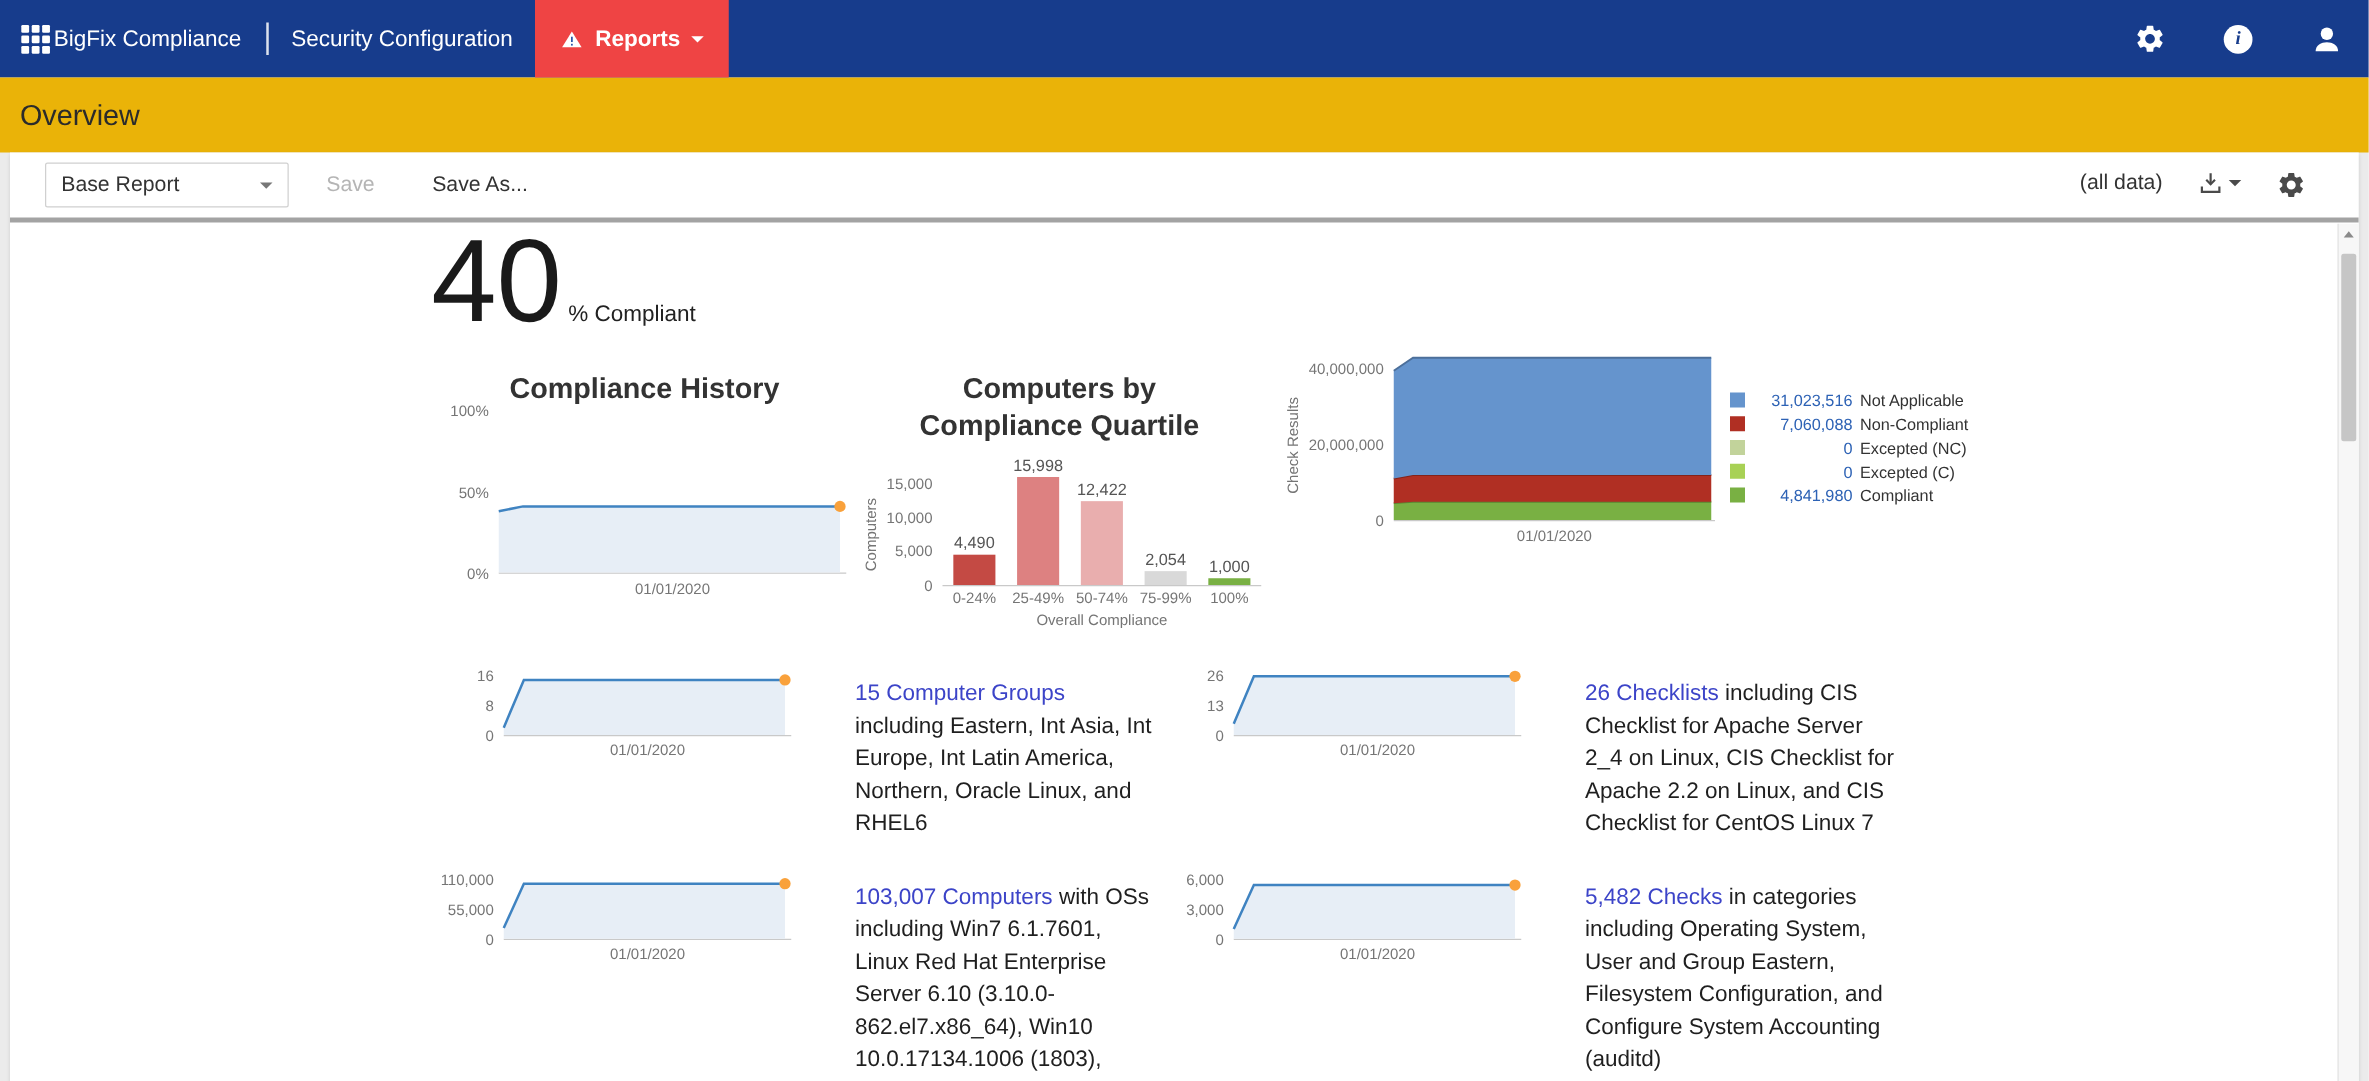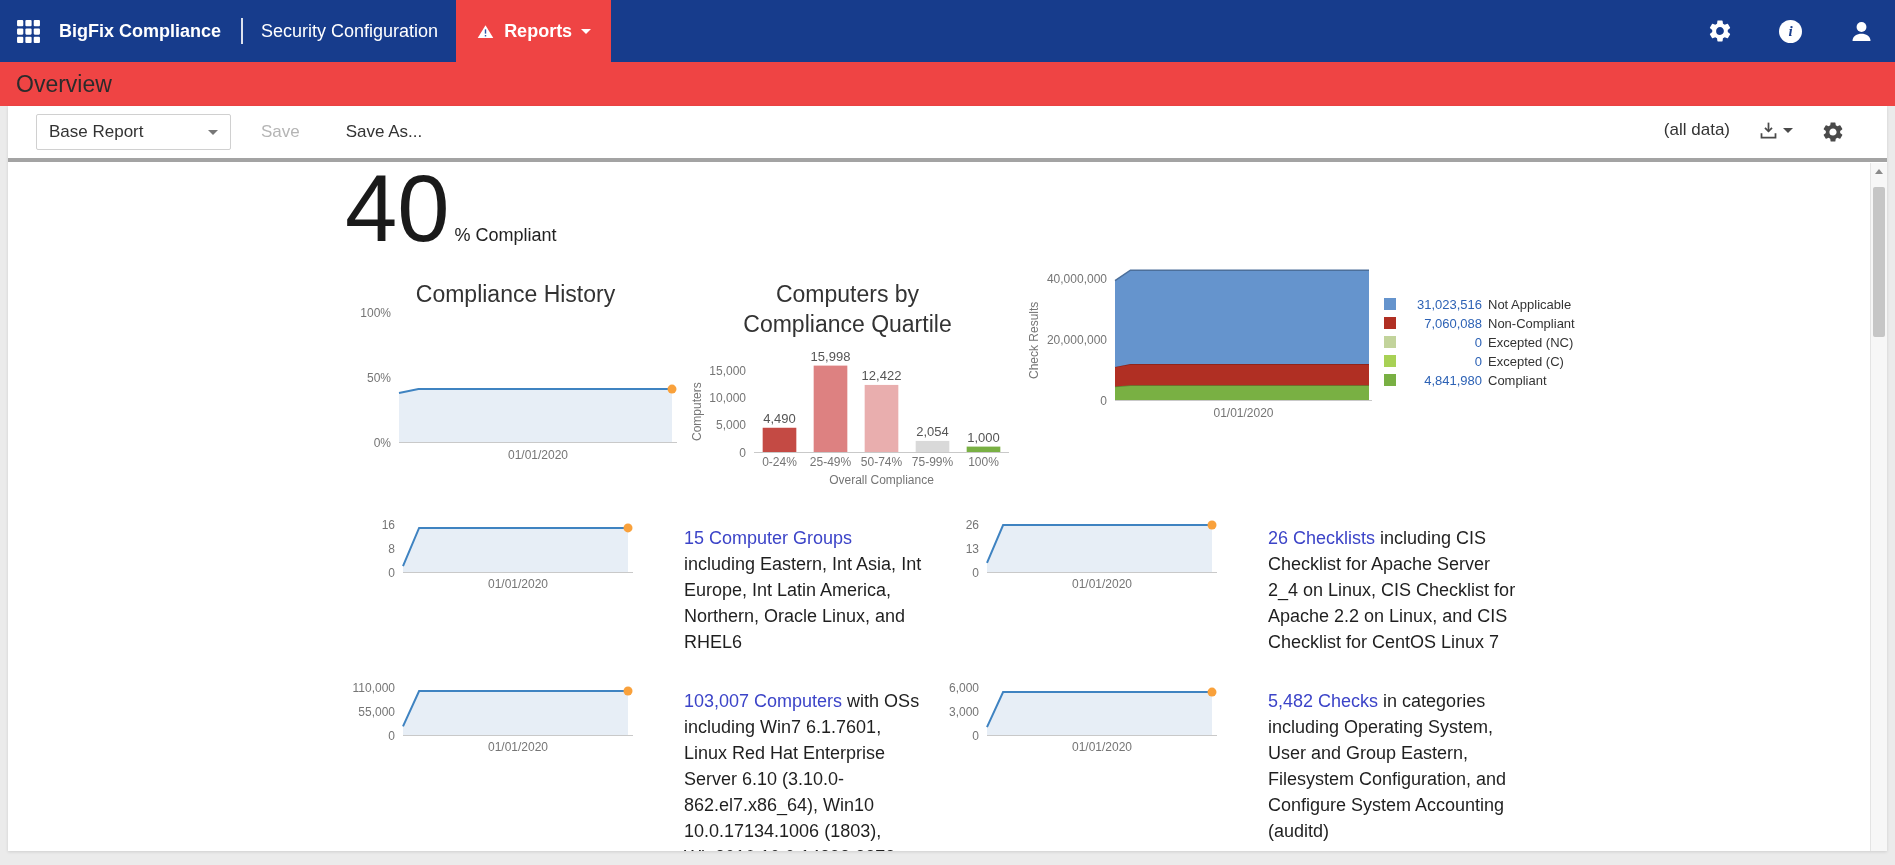--- a/index.html
+++ b/index.html
@@ -3,31 +3,31 @@
 <meta charset="utf-8">
 <style>
 *{box-sizing:border-box;margin:0;padding:0}
 html,body{width:1895px;height:865px;overflow:hidden}
 body{background:#ebebeb;font-family:"Liberation Sans",sans-serif;position:relative}
 
 
 .navbar{height:62px;background:#173c8c;display:flex;align-items:center;justify-content:space-between;color:#fff}
 .nav-left{display:flex;align-items:center;height:100%}
 .nav-apps{background:none;border:none;padding:0 2px 0 16px;cursor:pointer;display:flex;align-items:center;height:100%}
-.brand{font-size:18px;font-weight:700;margin-left:16px;white-space:nowrap}
+.brand{font-size:18px;font-weight:400;white-space:nowrap}
 .nav-divider{width:2px;height:26px;background:rgba(255,255,255,.85);margin:0 18px 0 20px}
 .nav-section{font-size:18px;font-weight:400;cursor:pointer;white-space:nowrap}
 .nav-reports{height:100%;display:flex;align-items:center;gap:9px;padding:0 20px;background:#ef4444;margin-left:18px;cursor:pointer;font-size:18px;font-weight:700}
 .caret-down{width:0;height:0;border-left:5px solid transparent;border-right:5px solid transparent;border-top:5px solid currentColor;display:inline-block}
 .nav-right{display:flex;align-items:center;gap:46px;padding-right:20px}
 .nav-icon{cursor:pointer;display:flex;align-items:center;color:#fff}
 .info-circle{width:23px;height:23px;border-radius:50%;background:#fff;color:#173c8c;font-family:"Liberation Serif",serif;font-weight:700;font-size:15px;display:flex;align-items:center;justify-content:center;font-style:italic}
 
 
-.page-header{height:44px;background:#ef4444;display:flex;align-items:center;padding-left:16px}
+.page-header{height:60px;background:#eab308;display:flex;align-items:center;padding-left:16px}
 .page-header h1{font-size:23px;font-weight:400;color:#2b2b2b}
 
 
 .panel{position:relative;margin:0 8px;background:#fff;height:745px;overflow:hidden;box-shadow:0 1px 3px rgba(0,0,0,.12)}
 .toolbar{height:56px;display:flex;align-items:center;border-bottom:4px solid #a3a3a3;padding-left:28px}
 .report-select{width:195px;height:36px;border:1px solid #d0d0d0;border-radius:2px;display:flex;align-items:center;justify-content:space-between;padding:0 12px;font-size:17px;color:#333;cursor:pointer;background:#fff}
 .report-select .caret-down{color:#777}
 .tb-btn{background:none;border:none;font-size:17px;color:#333;cursor:pointer;font-family:inherit}
 .tb-btn.disabled{color:#b5b5b5;cursor:default}
 .tb-save{margin-left:30px}
@@ -36,21 +36,21 @@
 .scope{font-size:17px;color:#333}
 .tb-icon{display:flex;align-items:center;color:#4a4a4a;cursor:pointer;gap:4px}
 
 
 .big-stat{display:flex;align-items:baseline;padding-left:337px;margin-top:-2px}
 .big-num{font-size:94px;line-height:1.05;color:#1a1a1a}
 .big-suffix{font-size:18px;color:#222;margin-left:5px}
 
 
 .charts-row{display:flex;align-items:flex-start;padding-left:346px;margin-top:20px}
-.chart-title{font-size:23px;color:#333;text-align:center;line-height:30px;font-weight:400}
+.chart-title{font-size:23px;color:#333;text-align:center;line-height:30px;font-weight:700}
 .chart-grid{display:flex;align-items:flex-end}
 .y-axis{position:relative}
 .ytick{position:absolute;right:8px;font-size:12px;color:#757575;line-height:16px;white-space:nowrap}
 .plot{position:relative;border-bottom:1px solid #c9c9c9}
 .plot svg{display:block;overflow:visible}
 svg text{font-family:"Liberation Sans",sans-serif}
 .x-axis{font-size:12px;color:#757575;text-align:center;margin-top:5px}
 
 .cb1{width:323px}
 .cb1 .chart-title{margin-bottom:4px}

